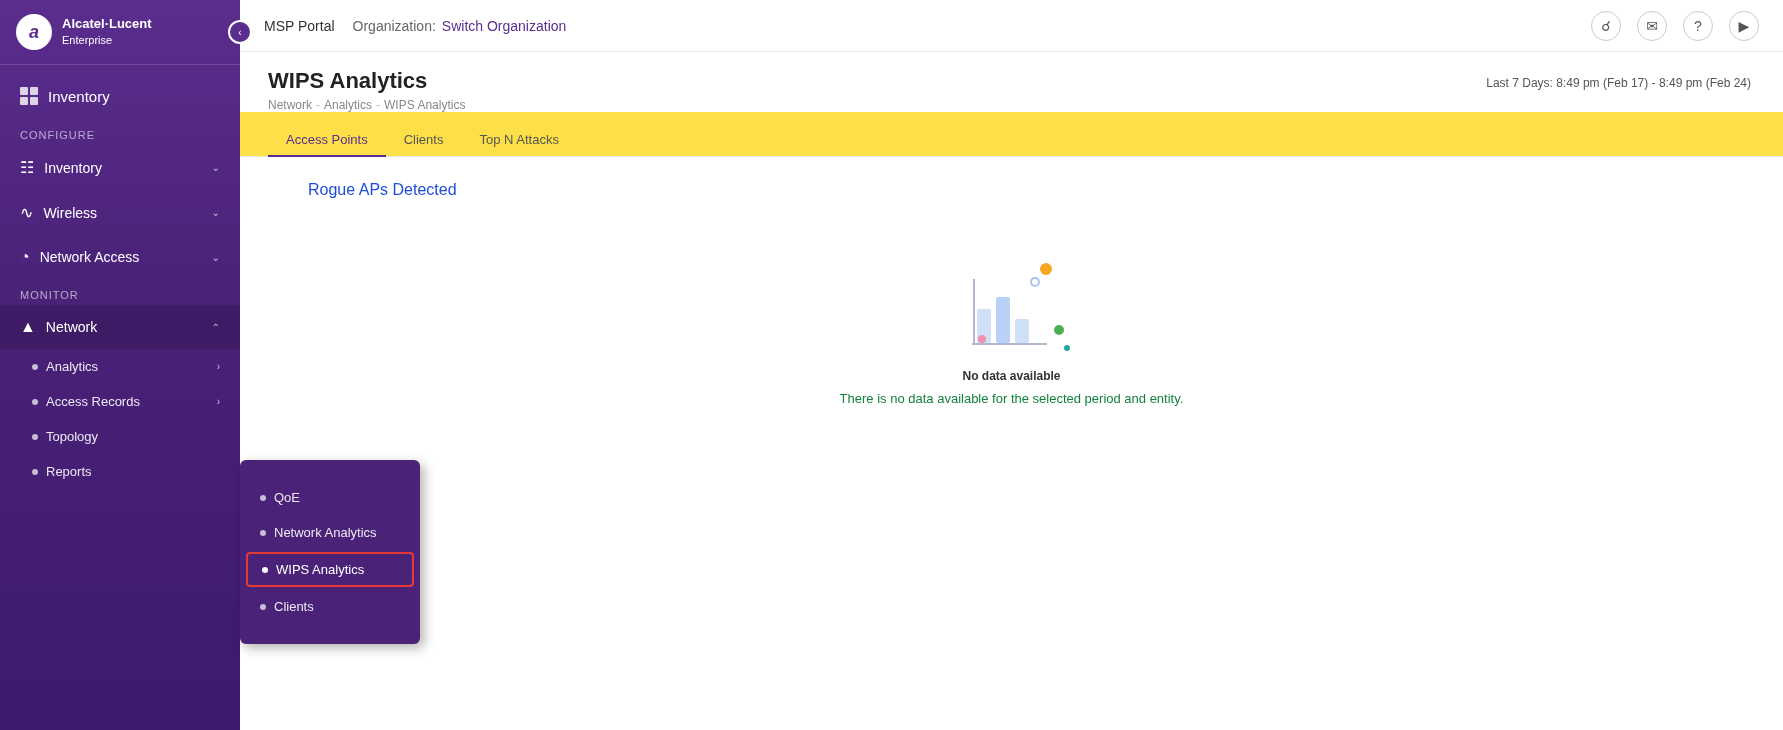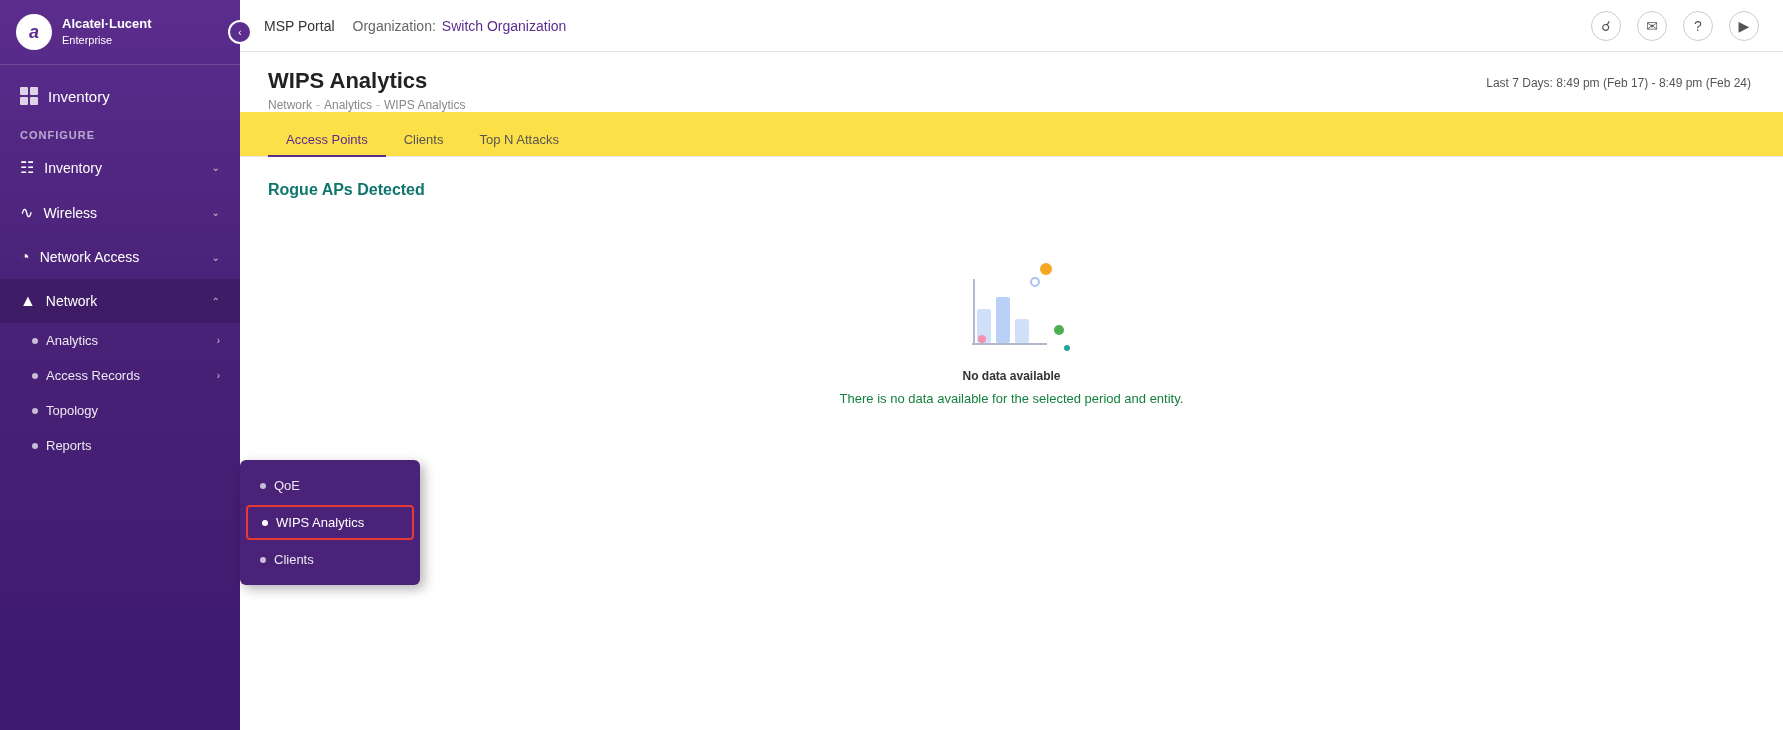--- a/index.html
+++ b/index.html
@@ -77,21 +77,21 @@
       cursor: pointer;
       font-size: 15px;
       font-weight: 500;
     }
 
     .sidebar-section-label {
       padding: 10px 20px 4px;
       font-size: 11px;
       color: rgba(255,255,255,0.6);
       letter-spacing: 1px;
-      font-weight: 700;
+      font-weight: 400;
     }
 
     .sidebar-item {
       display: flex;
       align-items: center;
       gap: 10px;
       padding: 13px 20px;
       color: white;
       cursor: pointer;
       font-size: 14px;
@@ -136,21 +136,21 @@
     }
 
     
     .submenu-popup {
       position: absolute;
       left: 240px;
       top: 460px;
       background: #4a2278;
       border-radius: 6px;
       min-width: 180px;
-      padding: 8px 0;
+      padding: 20px 0;
       z-index: 100;
       box-shadow: 4px 4px 12px rgba(0,0,0,0.3);
     }
 
     .submenu-popup-item {
       display: flex;
       align-items: center;
       gap: 8px;
       padding: 10px 20px;
       color: rgba(255,255,255,0.9);
@@ -300,23 +300,24 @@
     
     .content-area {
       flex: 1;
       padding: 24px 28px;
       background: white;
       overflow-y: auto;
     }
 
     .section-title {
       font-size: 16px;
-      font-weight: 700;
-      color: #0f766e;
+      font-weight: 400;
+      color: #1d4ed8;
       margin-bottom: 24px;
+      margin-left: 40px;
     }
 
     
     .empty-state {
       display: flex;
       flex-direction: column;
       align-items: center;
       justify-content: center;
       padding: 40px 0 20px;
     }
@@ -475,20 +476,21 @@
       <span>Wireless</span>
       <span class="chevron">⌄</span>
     </div>
 
     <div class="sidebar-item">
       <span class="icon-network-access">◔</span>
       <span>Network Access</span>
       <span class="chevron">⌄</span>
     </div>
 
+    <div class="sidebar-section-label">MONITOR</div>
 
     <div class="sidebar-item expanded">
       <span class="icon-network">▲</span>
       <span>Network</span>
       <span class="chevron">⌃</span>
     </div>
 
     <div class="sidebar-sub-section">
       <div class="sidebar-sub-item">
         <span class="dot"></span>
@@ -509,20 +511,24 @@
         <span>Reports</span>
       </div>
     </div>
   </div>
 
   <div class="submenu-popup">
     <div class="submenu-popup-item">
       <span class="dot"></span>
       <span>QoE</span>
     </div>
+    <div class="submenu-popup-item">
+      <span class="dot"></span>
+      <span>Network Analytics</span>
+    </div>
     <div class="submenu-popup-item active">
       <span class="dot"></span>
       <span>WIPS Analytics</span>
     </div>
     <div class="submenu-popup-item">
       <span class="dot"></span>
       <span>Clients</span>
     </div>
   </div>
 </div>

